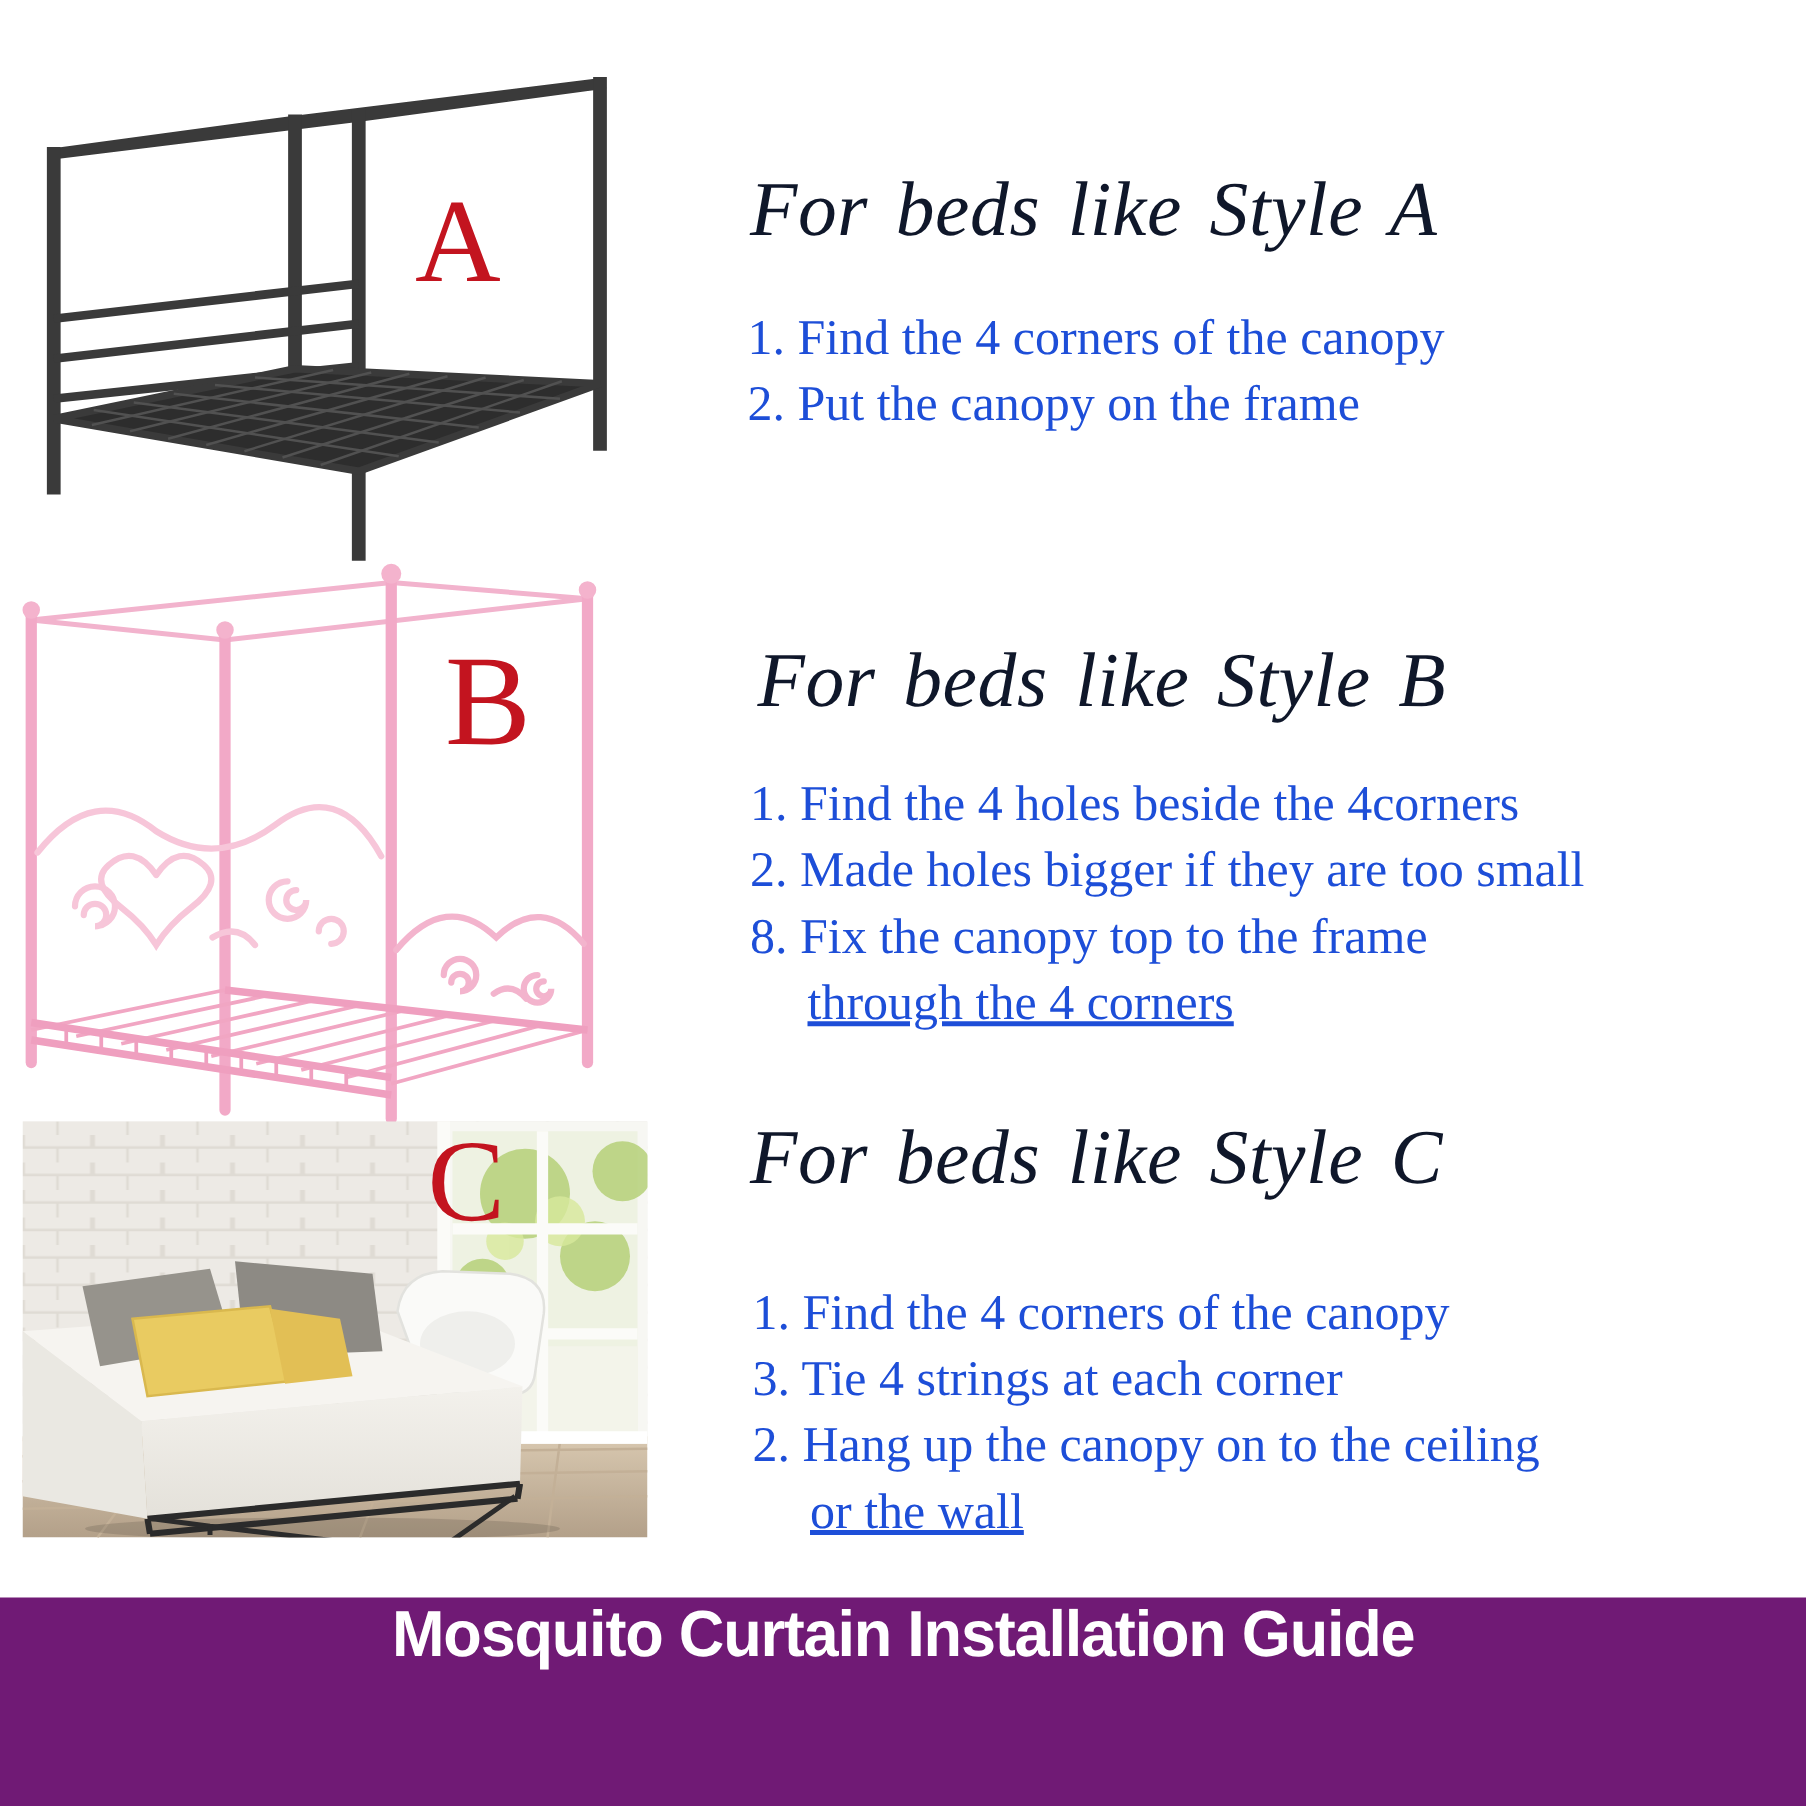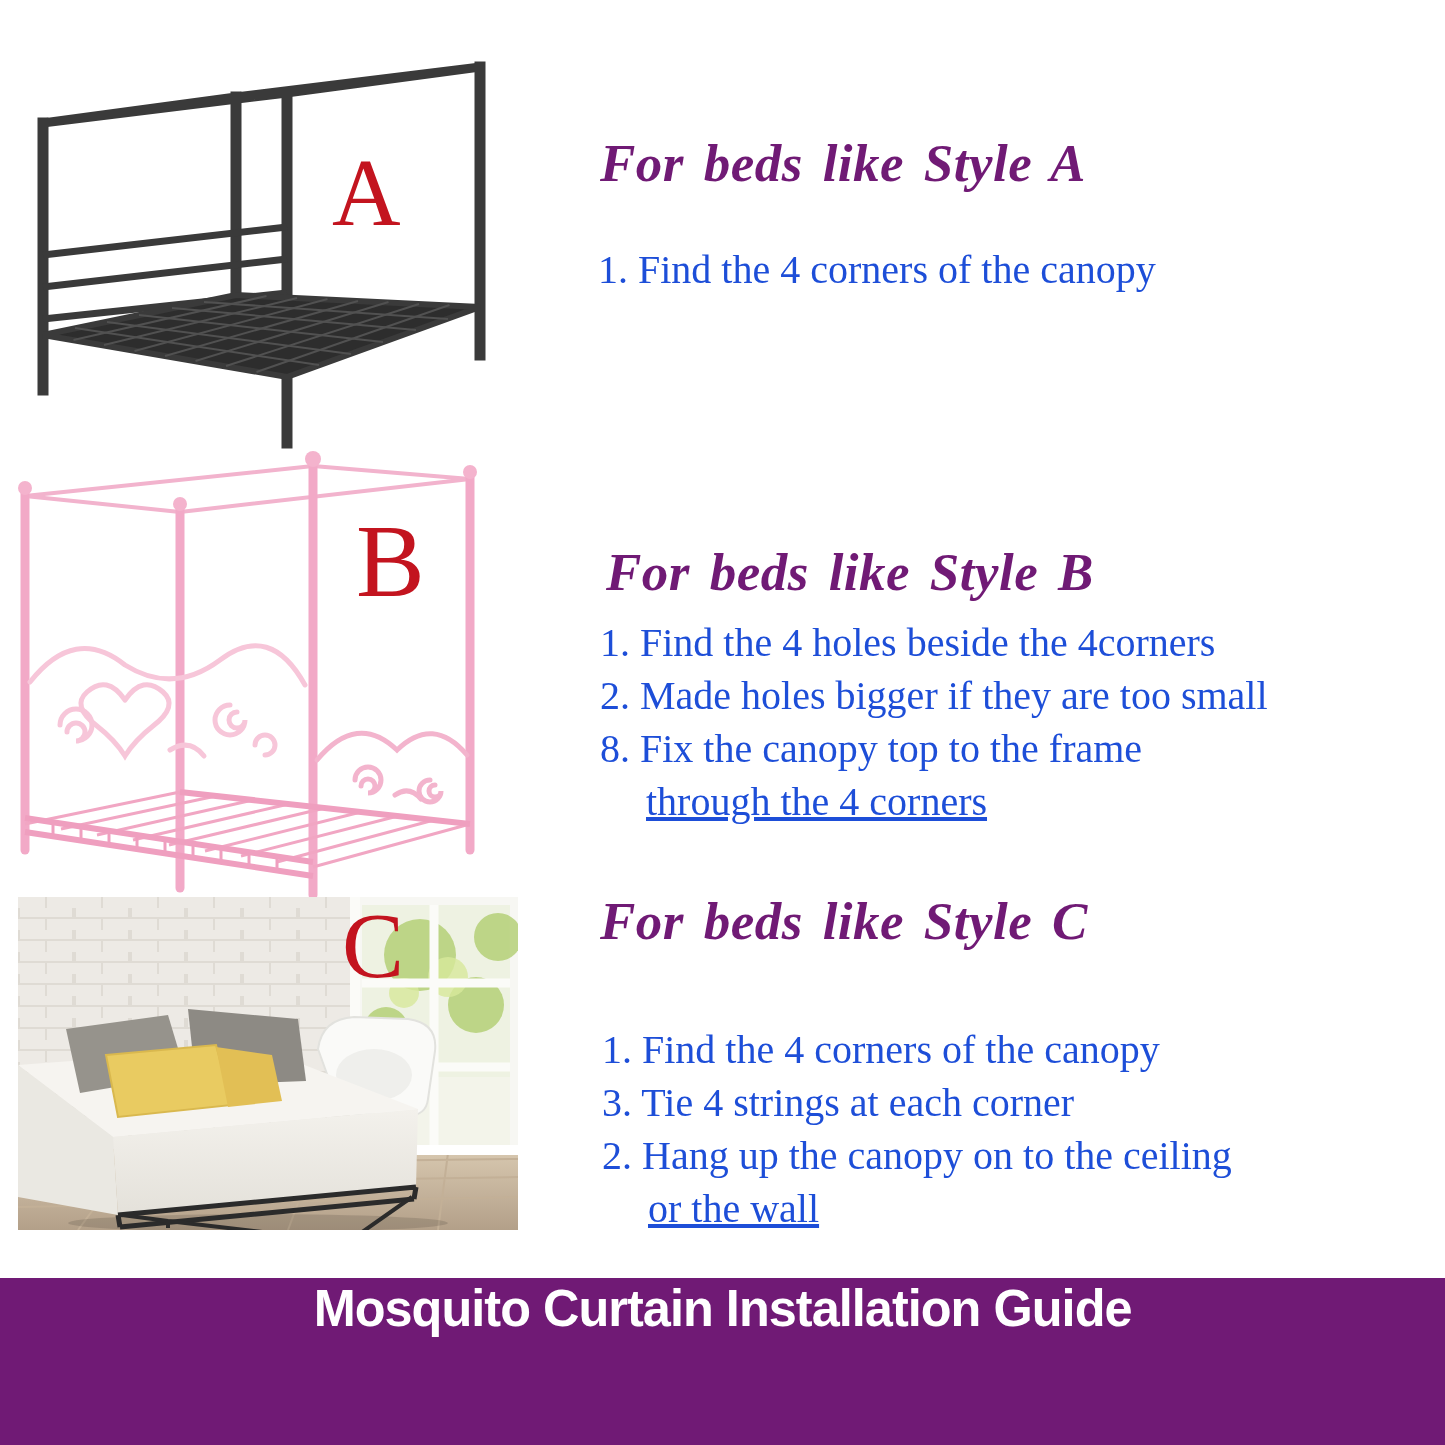--- a/index.html
+++ b/index.html
@@ -5,24 +5,24 @@
   html,body{margin:0;padding:0;background:#ffffff;}
   .canvas{position:relative;width:1445px;height:1445px;background:#ffffff;overflow:hidden;
           font-family:"Liberation Serif", serif;}
   .illus{position:absolute;}
   .style-letter{position:absolute;line-height:1;font-family:"Liberation Serif",serif;
                 color:#c3141f;font-weight:normal;}
   #letter-a{left:332px;top:146px;font-size:95px;}
   #letter-b{left:356px;top:510px;font-size:103px;}
   #letter-c{left:342px;top:899px;font-size:93px;z-index:6;}
   .section-heading{position:absolute;margin:0;font-family:"Liberation Serif",serif;
-                   font-style:italic;font-weight:bold;font-size:53px;line-height:1.1;
-                   color:#701a75;letter-spacing:.5px;word-spacing:6px;white-space:nowrap;}
+                   font-style:italic;font-weight:normal;font-size:62px;line-height:1.1;
+                   color:#0f172a;letter-spacing:.5px;word-spacing:6px;white-space:nowrap;}
   #heading-a{left:600px;top:134px;}
-  #heading-b{left:606px;top:511px;margin-top:32px;}
+  #heading-b{left:606px;top:511px;}
   #heading-c{left:600px;top:892px;}
   .steps{position:absolute;font-size:40px;line-height:53px;color:#1d4ed8;white-space:nowrap;}
   #steps-a{left:598px;top:243px;}
   #steps-b{left:600px;top:616px;}
   #steps-c{left:602px;top:1023px;}
   .step-line{white-space:nowrap;}
   .step-line.cont{padding-left:46px;text-decoration:underline;}
   #photo-c{position:absolute;left:18px;top:897px;width:500px;height:333px;z-index:1;}
   .banner{position:absolute;left:0;top:1278px;width:1445px;height:190px;background:#701a75;
           display:flex;align-items:flex-start;justify-content:center;}
@@ -172,20 +172,21 @@
   <div class="style-letter" id="letter-a">A</div>
   <div class="style-letter" id="letter-b">B</div>
   <div class="style-letter" id="letter-c">C</div>
 
   <h2 class="section-heading" id="heading-a">For beds like Style A</h2>
   <h2 class="section-heading" id="heading-b">For beds like Style B</h2>
   <h2 class="section-heading" id="heading-c">For beds like Style C</h2>
 
   <div class="steps" id="steps-a">
     <div class="step-line">1. Find the 4 corners of the canopy</div>
+    <div class="step-line">2. Put the canopy on the frame</div>
   </div>
 
   <div class="steps" id="steps-b">
     <div class="step-line">1. Find the 4 holes beside the 4corners</div>
     <div class="step-line">2. Made holes bigger if they are too small</div>
     <div class="step-line">8. Fix the canopy top to the frame</div>
     <div class="step-line cont">through the 4 corners</div>
   </div>
 
   <div class="steps" id="steps-c">

